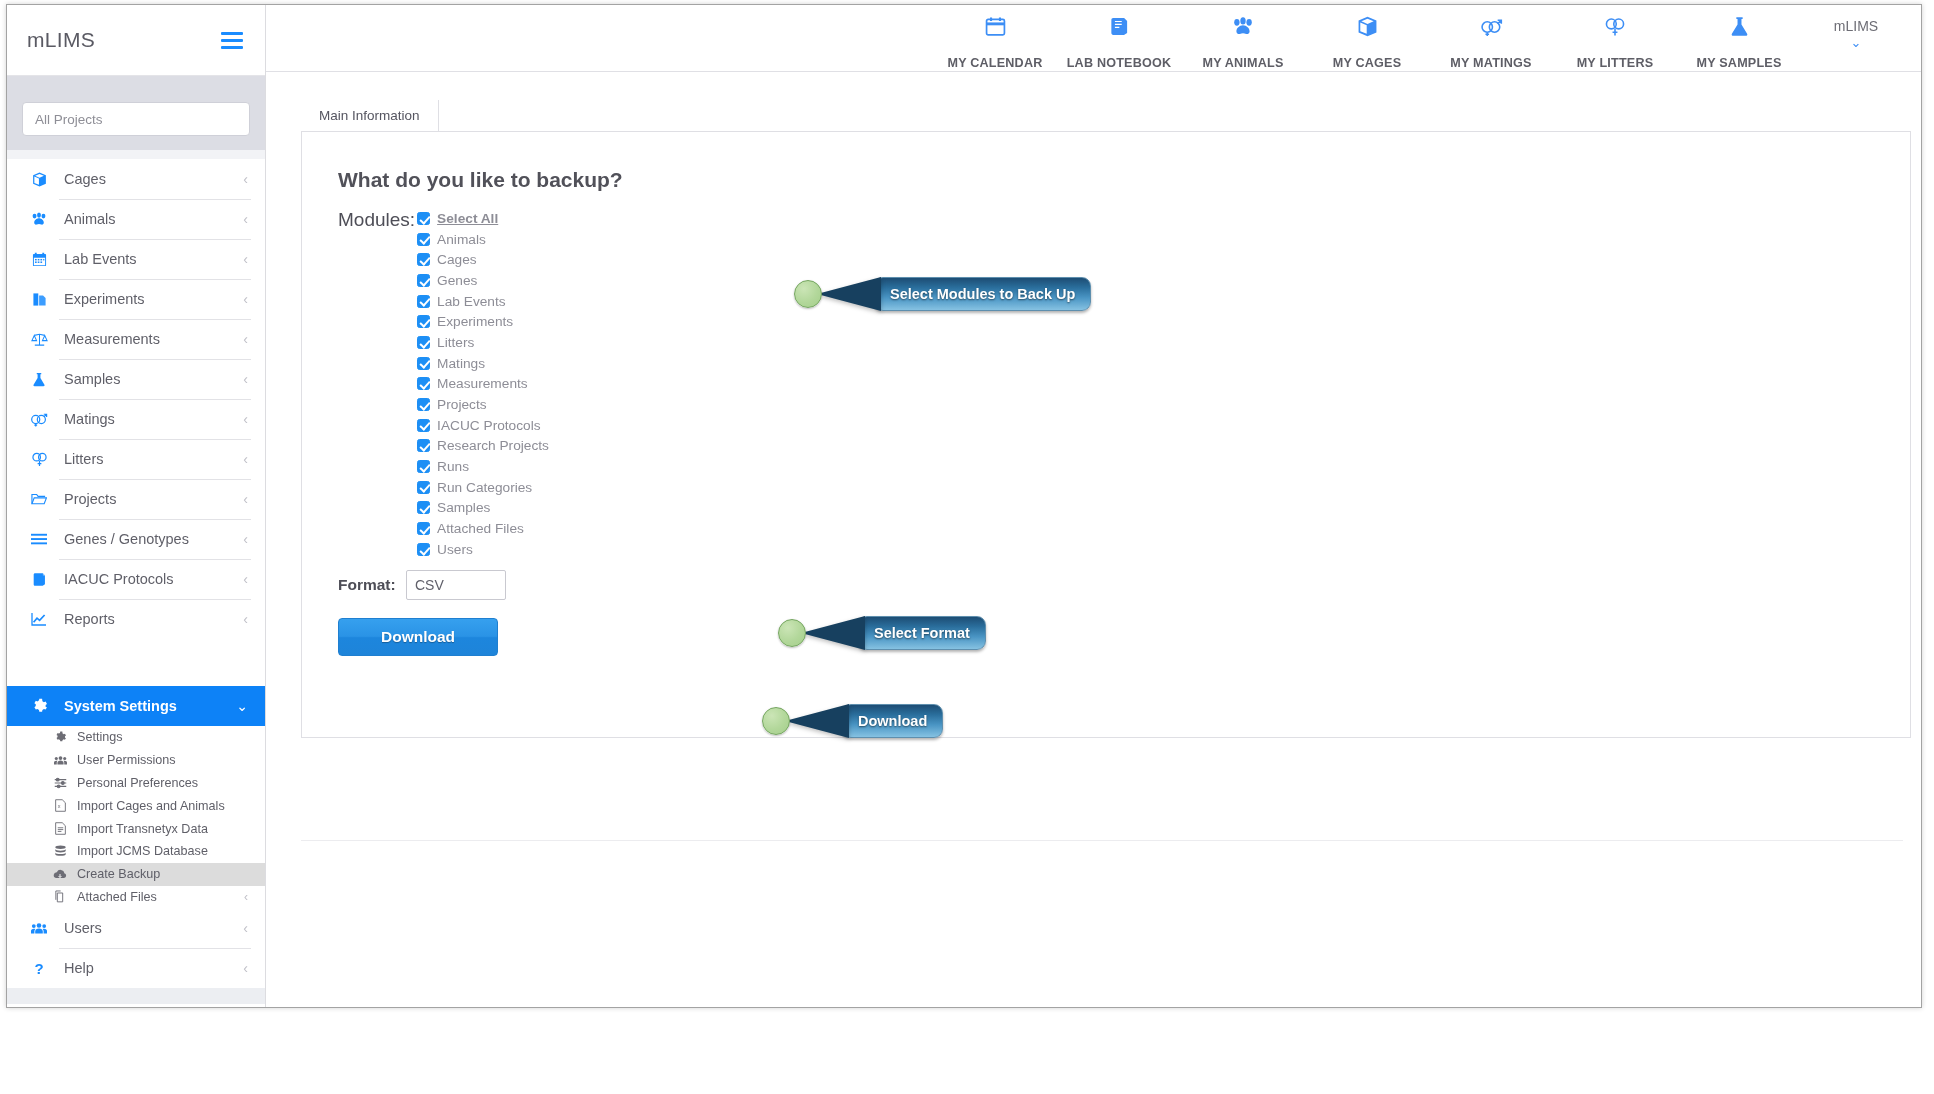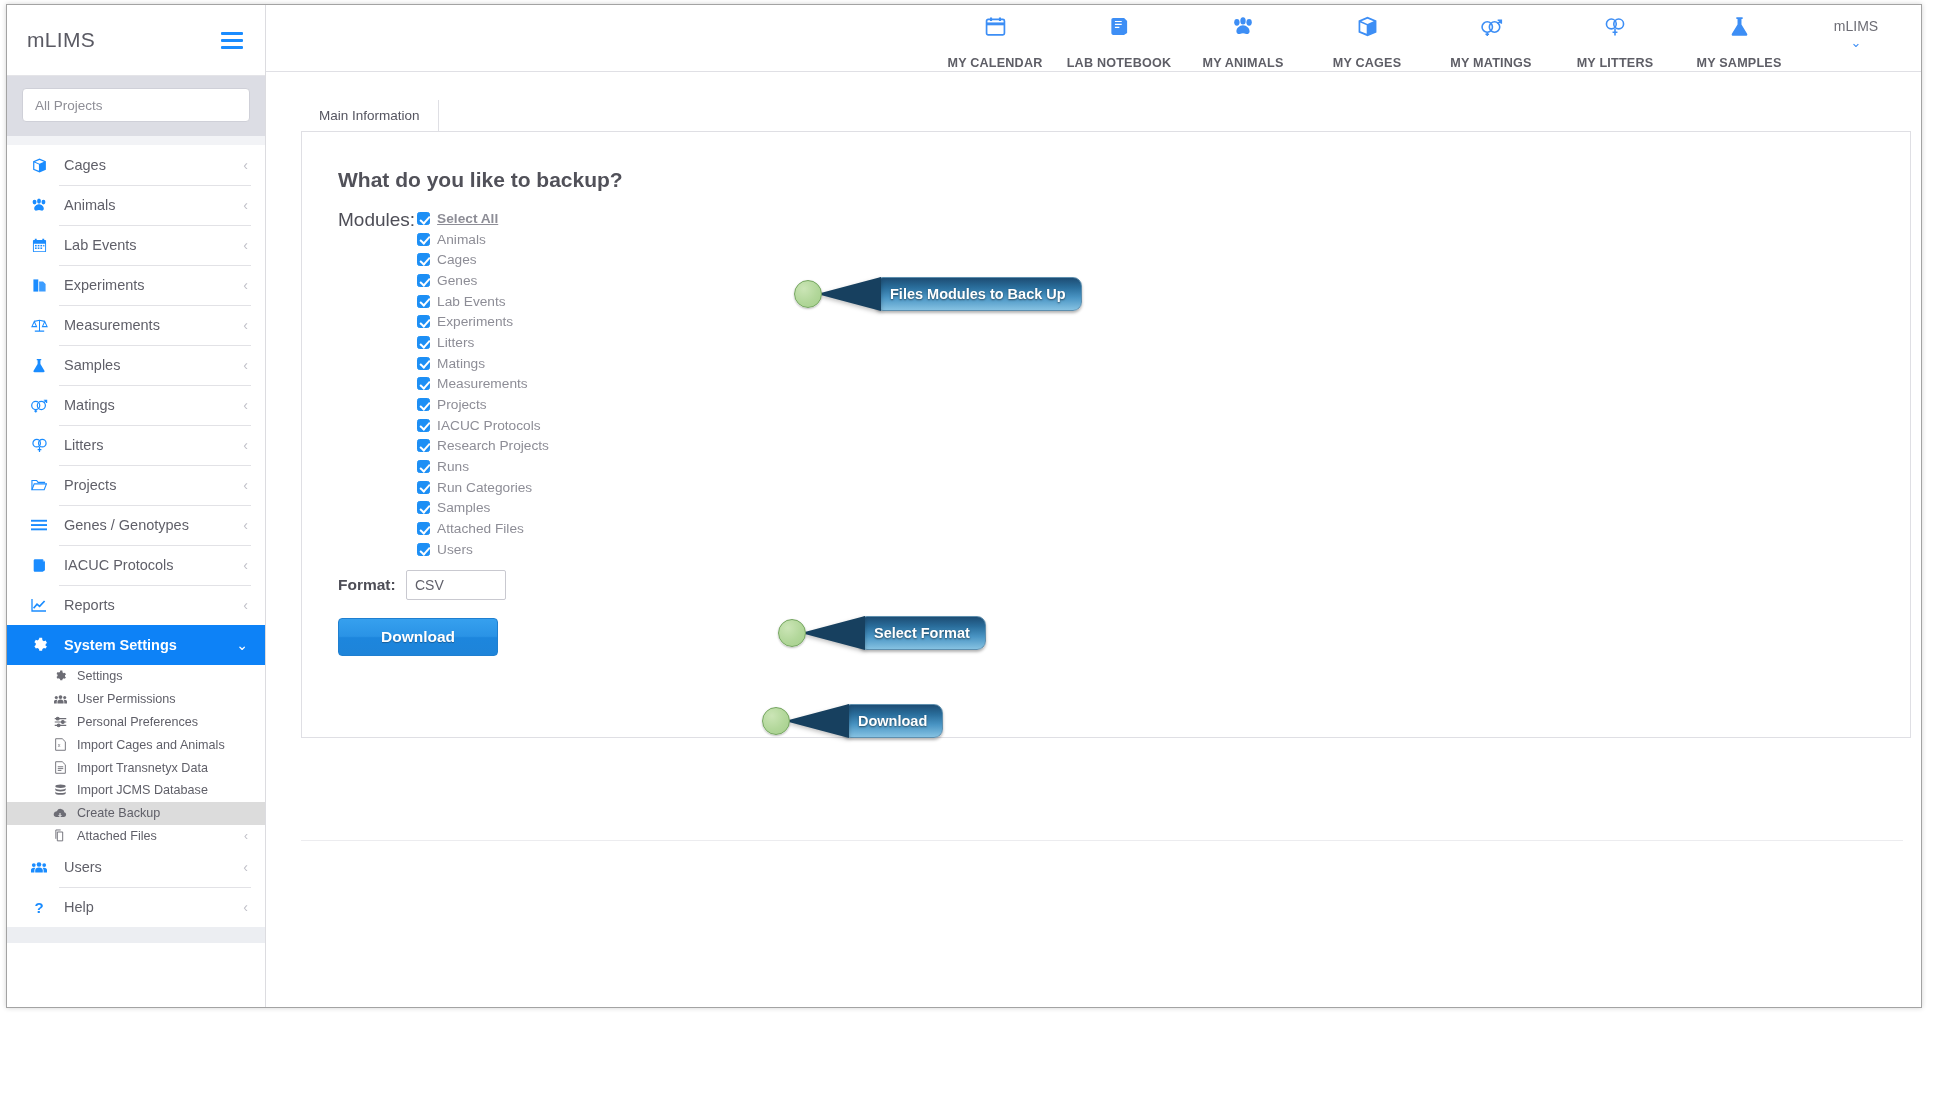--- a/index.html
+++ b/index.html
@@ -66,21 +66,21 @@
   }
   .hamburger span {
     display: block;
     height: 3px;
     background: #1a8cff;
     margin: 4px 0;
     border-radius: 1px;
   }
   .project-strip {
     background: #dcdde4;
-    padding: 12px 15px 14px 15px;
+    padding: 26px 15px 14px 15px;
     box-sizing: border-box;
   }
   .project-input {
     width: 100%;
     height: 34px;
     border: 1px solid #cfd0d8;
     border-radius: 4px;
     background: #ffffff;
     font-size: 13.5px;
     color: #8e8e96;
@@ -124,20 +124,21 @@
     color: #5f5f68;
     padding-left: 13px;
   }
   .nav-caret {
     color: #c0c0c8;
     font-size: 14px;
     line-height: 1;
   }
   .nav-item.active {
     background: #0d82f7;
+    margin-top: 47px;
   }
   .nav-item.active::before { display: none; }
   .nav-item.active .nav-icon { color: #ffffff; }
   .nav-item.active .nav-label { color: #ffffff; font-weight: bold; font-size: 14.5px; }
   .nav-item.active .nav-caret { color: #ffffff; }
 
   .subnav { background: #ffffff; }
   .sub-item {
     display: flex;
     align-items: center;
@@ -869,21 +870,21 @@
           <button class="download-btn">Download</button>
         </div>
       </div>
 
       <div class="callout" style="left:528px; top:205px;">
         <div class="dot"></div>
         <svg class="pointer" viewBox="0 0 64 34" preserveAspectRatio="none">
           <polygon points="0,17 64,0 64,34" fill="#17405f"></polygon>
         </svg>
         <div class="bubble">
-          <span>Files Modules to Back Up</span>
+          <span>Select Modules to Back Up</span>
         </div>
       </div>
 
       <div class="callout" style="left:512px; top:544px;">
         <div class="dot"></div>
         <svg class="pointer" viewBox="0 0 64 34" preserveAspectRatio="none">
           <polygon points="0,17 64,0 64,34" fill="#17405f"></polygon>
         </svg>
         <div class="bubble">
           <span>Select Format</span>

